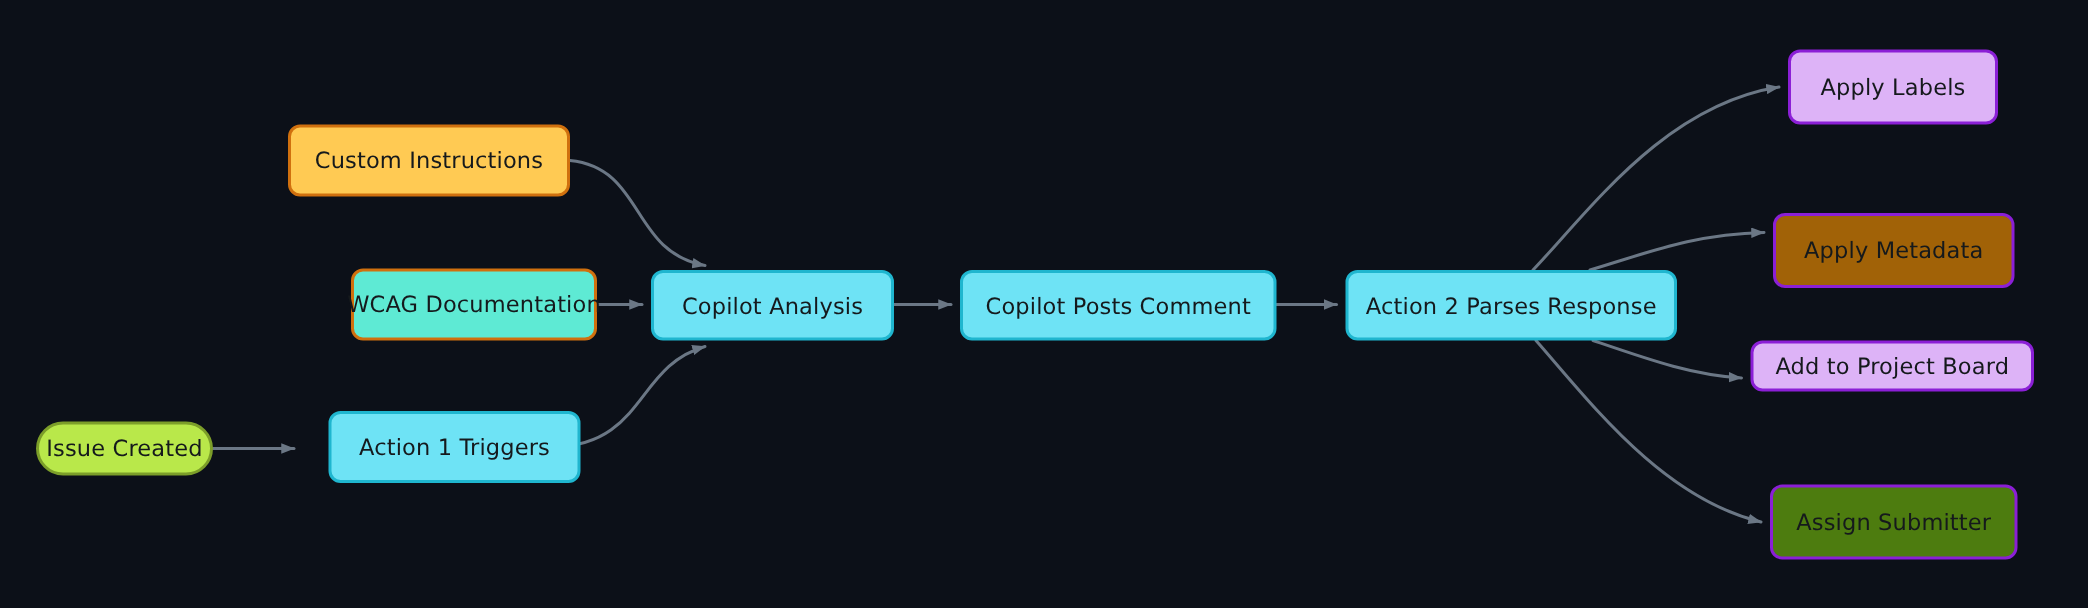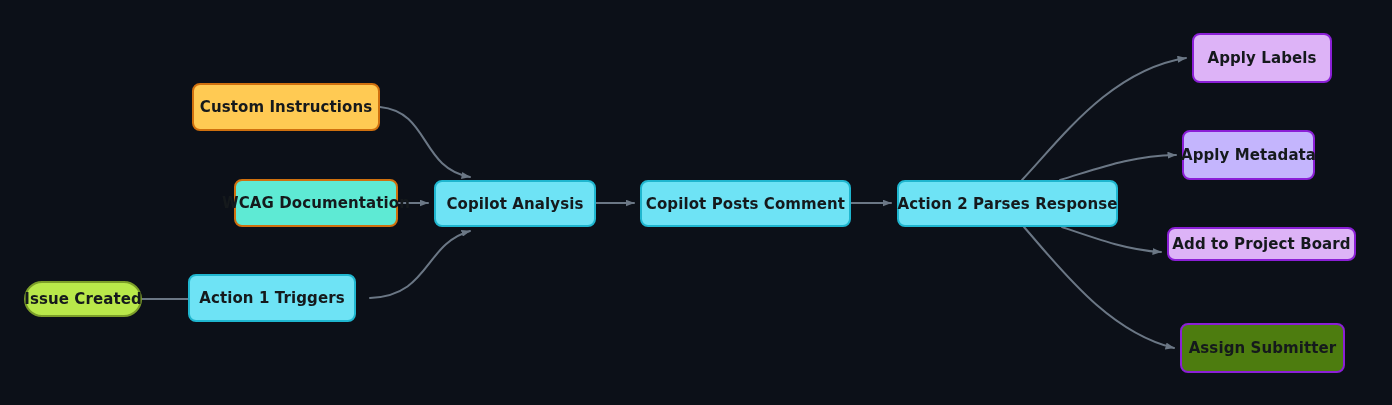--- a/index.html
+++ b/index.html
@@ -31,21 +31,20 @@
     text-align: center;
     font-size: 15px;
     letter-spacing: 0.1px;
     line-height: 1.2;
     color: #15191c;
     border-style: solid;
     border-width: 2px;
     border-radius: 8px;
     white-space: nowrap;
     z-index: 2;
-    font-weight: bold;
   }
   .node.stadium {
     border-radius: 999px;
   }
   .node-label {
     pointer-events: none;
   }
 </style>
 </head>
 <body>
@@ -75,36 +74,36 @@
   <div id="nodes-group">
       <div class="node stadium" style="left: 24px; top: 281px; width: 118px; height: 36px; background: rgb(185, 232, 74); border-color: rgb(124, 158, 41); color: rgb(21, 25, 28); text-align: center;">
         <span class="node-label">Issue Created</span>
       </div>
       <div class="node" style="left: 192px; top: 83px; width: 188px; height: 48px; background: rgb(255, 202, 83); border-color: rgb(208, 112, 14); color: rgb(21, 25, 28); justify-content: center;">
         <span class="node-label">Custom Instructions</span>
       </div>
       <div class="node" style="left: 186px; top: 179px; width: 164px; height: 48px; background: #5eead4; border-color: rgb(208, 112, 14); color: rgb(21, 25, 28); margin-left: 48px;">
         <span class="node-label">WCAG Documentation</span>
       </div>
-      <div class="node" style="left: 188px; top: 274px; width: 168px; height: 48px; background: rgb(110, 227, 245); border-color: rgb(31, 182, 207); color: rgb(21, 25, 28); justify-content: center;">
+      <div class="node" style="left: 219px; top: 274px; width: 168px; height: 48px; background: rgb(110, 227, 245); border-color: rgb(31, 182, 207); color: rgb(21, 25, 28); justify-content: center;">
         <span class="node-label">Action 1 Triggers</span>
       </div>
       <div class="node" style="left: 434px; top: 180px; width: 162px; height: 47px; background: rgb(110, 227, 245); border-color: rgb(31, 182, 207); color: rgb(21, 25, 28);">
         <span class="node-label">Copilot Analysis</span>
       </div>
       <div class="node" style="left: 640px; top: 180px; width: 211px; height: 47px; background: rgb(110, 227, 245); border-color: rgb(31, 182, 207); color: rgb(21, 25, 28);">
         <span class="node-label">Copilot Posts Comment</span>
       </div>
       <div class="node" style="left: 897px; top: 180px; width: 221px; height: 47px; background: rgb(110, 227, 245); border-color: rgb(31, 182, 207); color: rgb(21, 25, 28); text-align: right;">
         <span class="node-label">Action 2 Parses Response</span>
       </div>
       <div class="node" style="left: 1192px; top: 33px; width: 140px; height: 50px; background: rgb(221, 179, 247); border-color: rgb(139, 31, 214); color: rgb(21, 25, 28);">
         <span class="node-label">Apply Labels</span>
       </div>
-      <div class="node" style="left: 1182px; top: 130px; width: 133px; height: 50px; background: #c4b5fd; border-color: rgb(139, 31, 214); color: rgb(21, 25, 28);">
+      <div class="node" style="left: 1182px; top: 142px; width: 161px; height: 50px; background: #a16207; border-color: rgb(139, 31, 214); color: rgb(21, 25, 28);">
         <span class="node-label">Apply Metadata</span>
       </div>
       <div class="node" style="left: 1167px; top: 227px; width: 189px; height: 34px; background: rgb(221, 179, 247); border-color: rgb(139, 31, 214); color: rgb(21, 25, 28);">
         <span class="node-label">Add to Project Board</span>
       </div>
       <div class="node" style="left: 1180px; top: 323px; width: 165px; height: 50px; background: #4d7c0f; border-color: rgb(139, 31, 214); color: rgb(21, 25, 28);">
         <span class="node-label">Assign Submitter</span>
       </div>
     </div>
 

